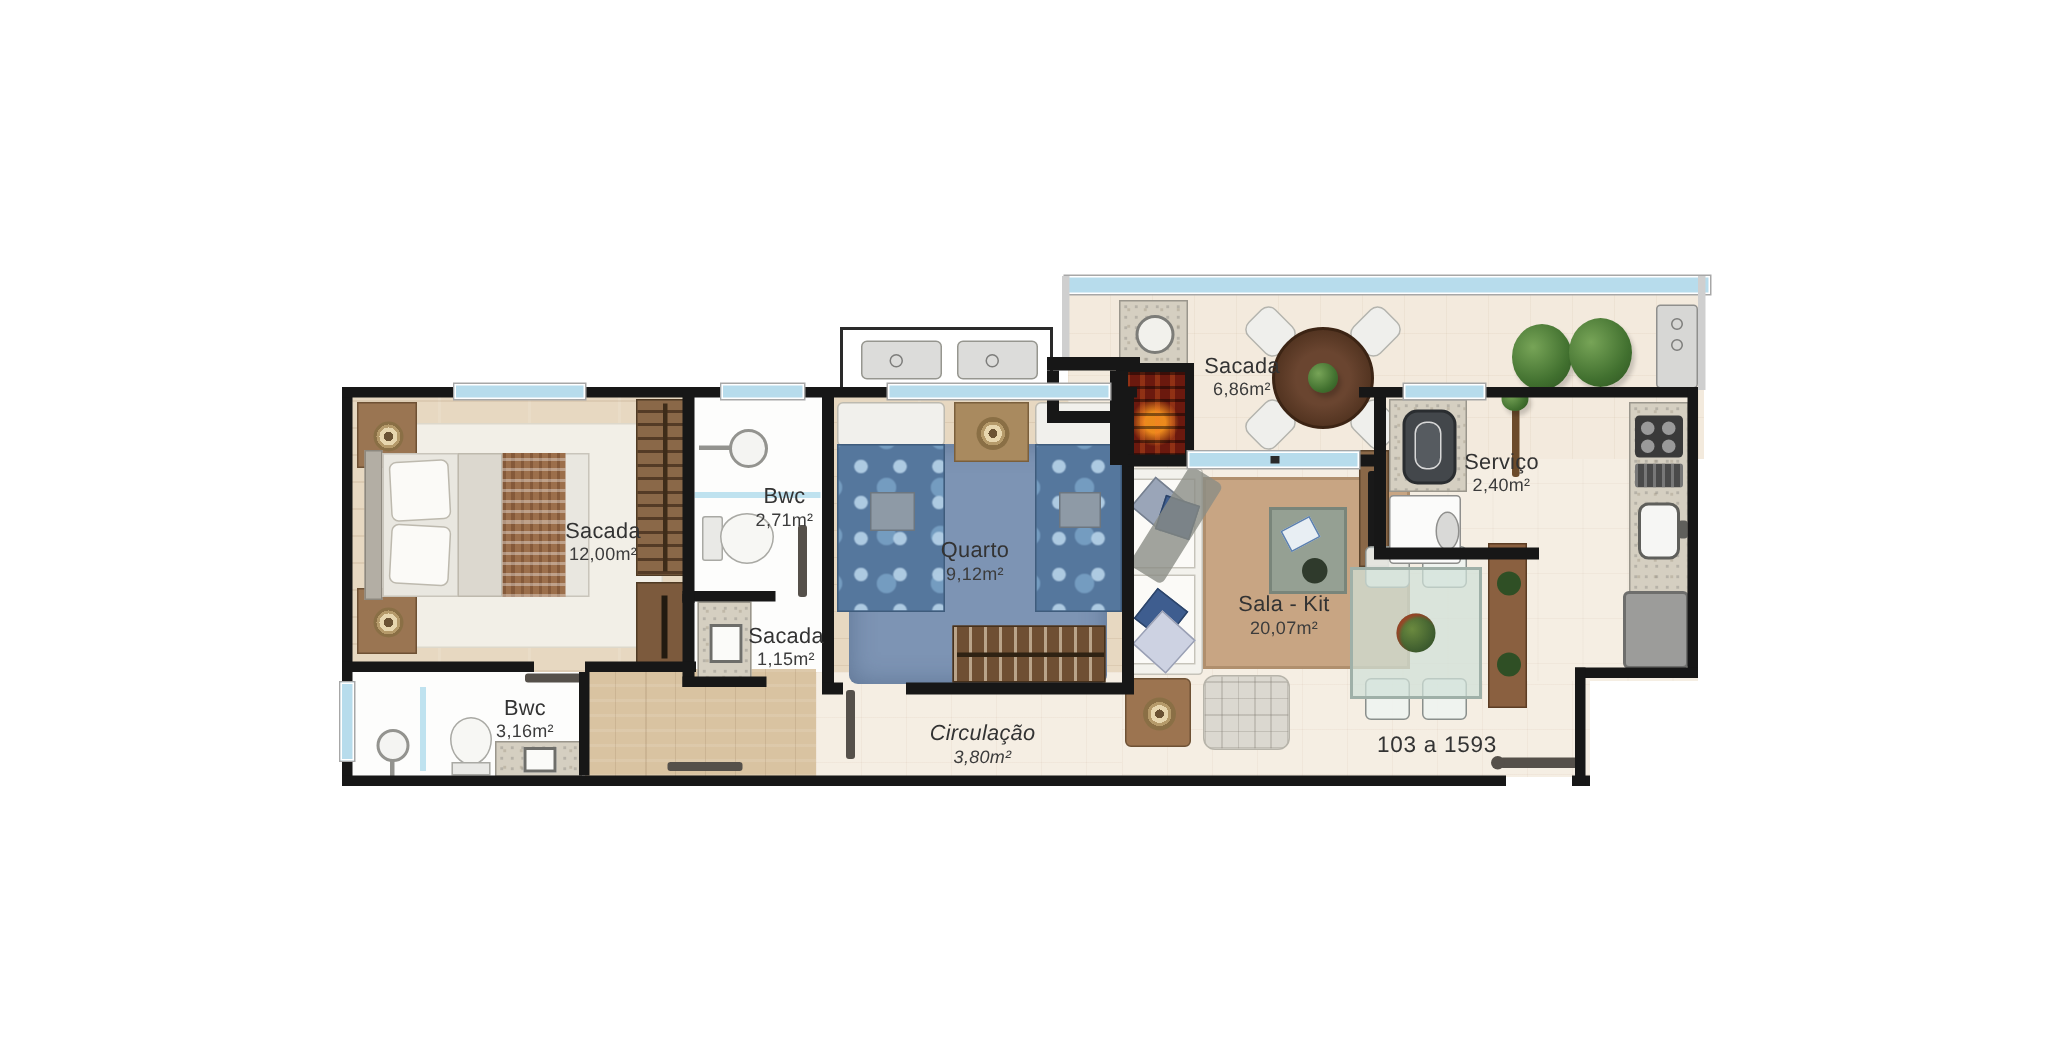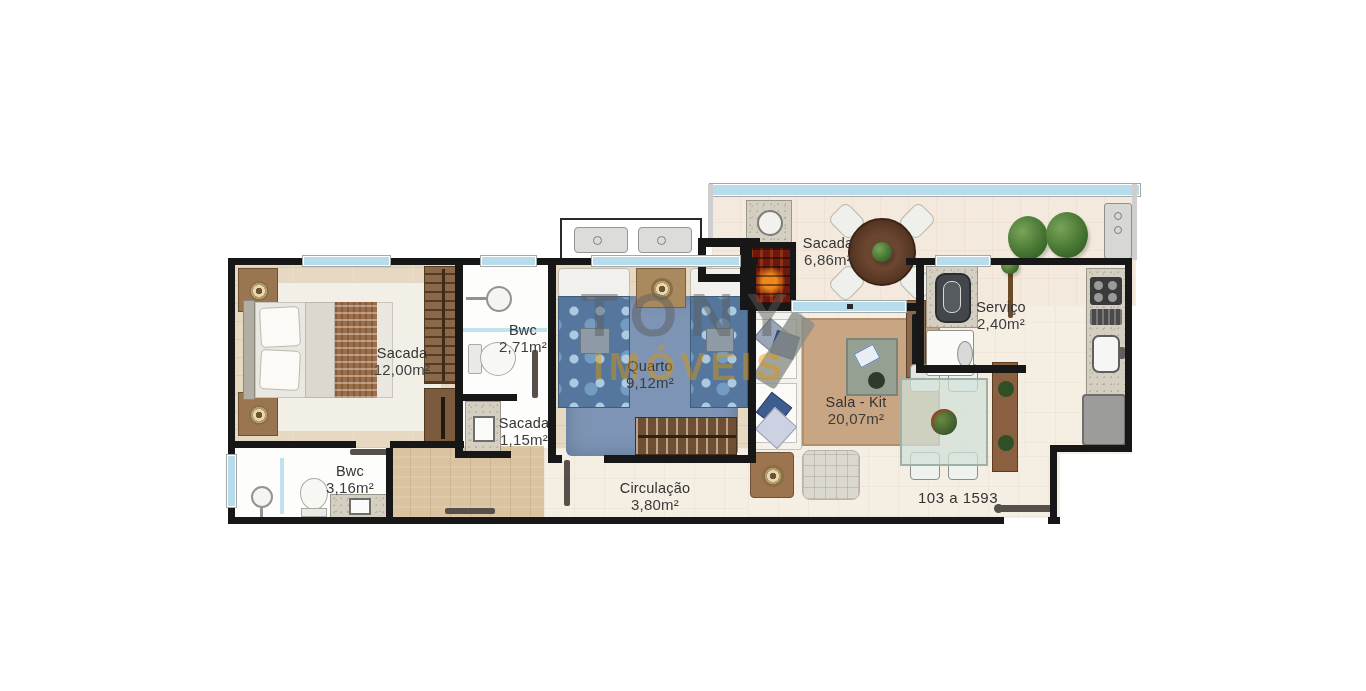--- a/index.html
+++ b/index.html
@@ -50,21 +50,21 @@
   .grill{background-color:#6b190e;
         background-image:repeating-linear-gradient(0deg,rgba(0,0,0,.45) 0 2px,transparent 2px 9px),
                          repeating-linear-gradient(90deg,rgba(255,120,40,.25) 0 3px,transparent 3px 10px),
                          radial-gradient(circle at 50% 60%,rgba(250,150,30,.9) 0 7px,rgba(160,40,10,0) 16px);}
   .pouf{background-color:#dbd8d0;border:1px solid #b7b4aa;border-radius:8px;
         background-image:repeating-linear-gradient(0deg,rgba(120,115,105,.25) 0 1px,transparent 1px 11px),
                          repeating-linear-gradient(90deg,rgba(120,115,105,.25) 0 1px,transparent 1px 11px);}
   
   .lbl{position:absolute;transform:translate(-50%,-50%);text-align:center;color:#333;
        font-size:14.5px;font-weight:400;line-height:1.05;white-space:nowrap;letter-spacing:.2px;}
-  .lbl .a{display:block;font-size:15px;color:#3c3c3c;margin-top:1px;letter-spacing:.2px;}
+  .lbl .a{display:block;font-size:12px;color:#3c3c3c;margin-top:1px;letter-spacing:.2px;}
   .unit{position:absolute;transform:translate(-50%,-50%);color:#333;font-size:15px;letter-spacing:.5px;white-space:nowrap;}
   
   .wm{position:absolute;text-align:center;pointer-events:none;}
   .wm .l1{font-size:62px;font-weight:700;letter-spacing:12px;color:rgba(92,92,92,.48);line-height:1;}
   .wm .l2{font-size:38px;font-weight:700;letter-spacing:5px;color:rgba(229,148,0,.45);line-height:1;margin-top:2px;}
 </style>
 </head>
 <body>
 
 <div class="canvas">
@@ -313,24 +313,20 @@
     <span class="a">2,40m²</span>
   </div>
   <div class="lbl" style="left:856px;top:411px;">
     <span>Sala - Kit</span>
     <span class="a">20,07m²</span>
   </div>
   <div class="lbl" style="left:350px;top:480px;">
     <span>Bwc</span>
     <span class="a">3,16m²</span>
   </div>
-  <div class="lbl" style="left:655px;top:497px;">
+  <div class="lbl" style="left:655px;top:497px;font-style:italic;">
     <span>Circulação</span>
     <span class="a">3,80m²</span>
   </div>
   <div class="unit" style="left:958px;top:497px;">103 a 1593</div>
 
-  <div class="wm" style="left:560px;top:284px;width:260px;">
-    <div class="l1">TONY</div>
-    <div class="l2">IMÓVEIS</div>
-  </div>
 
 </div>
 
 </body></html>

